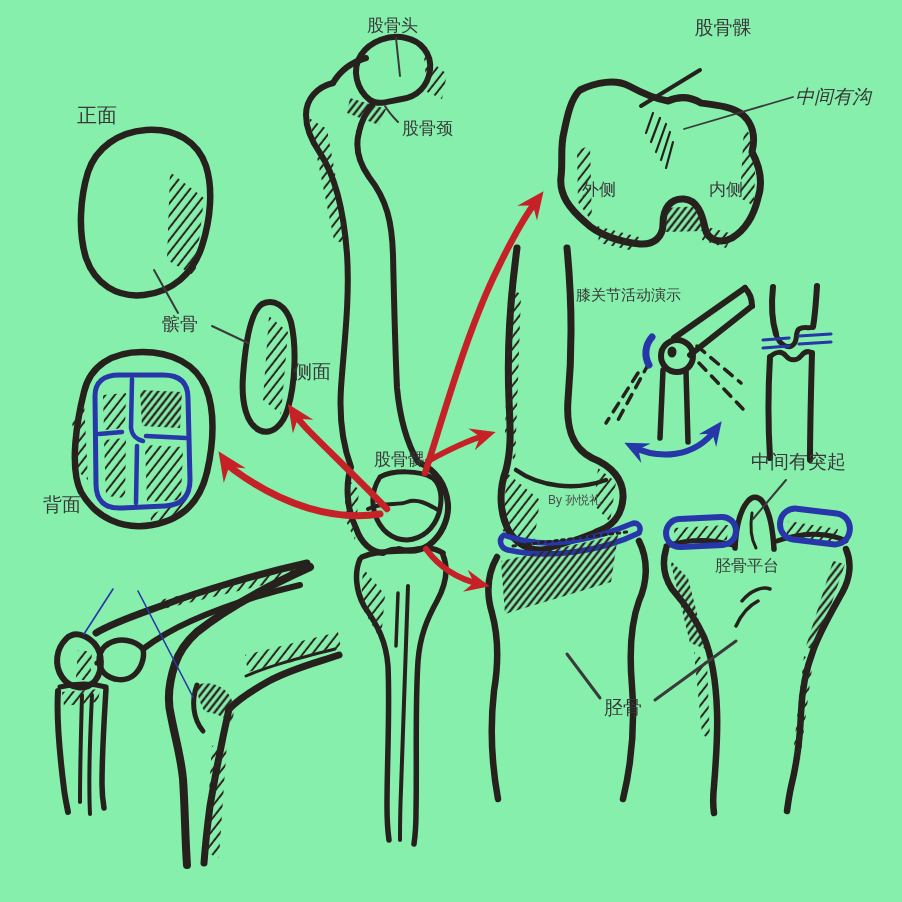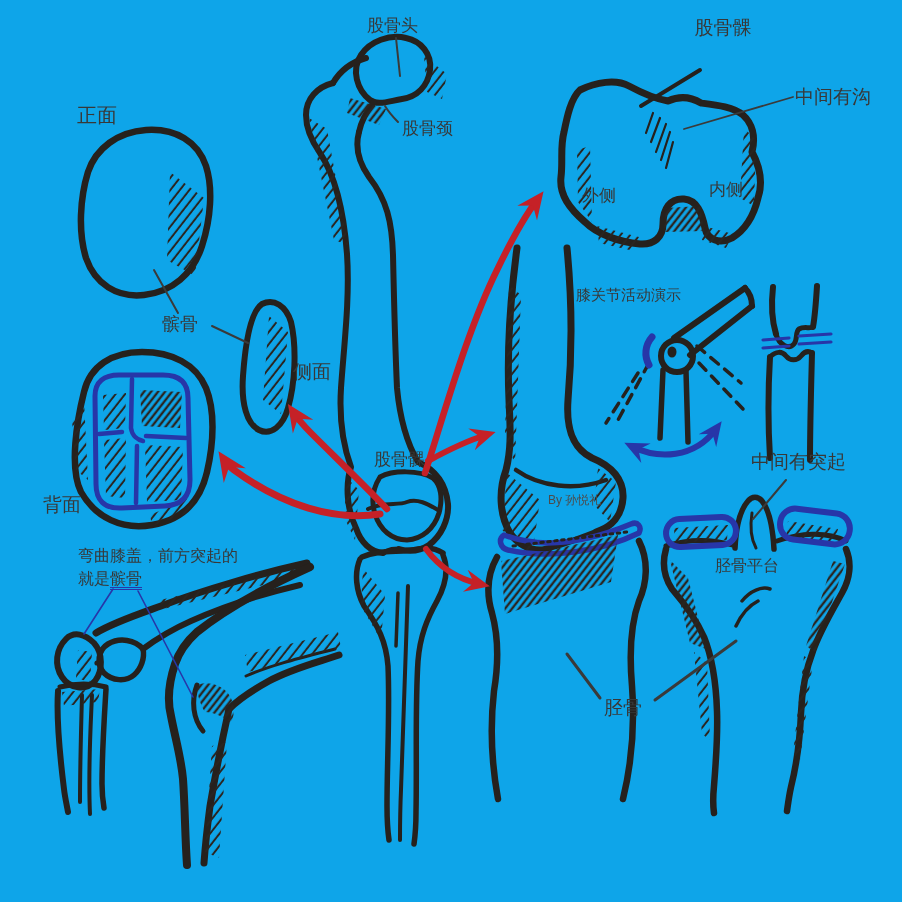--- a/index.html
+++ b/index.html
@@ -1,16 +1,16 @@
 <!DOCTYPE html>
 <html><head>
 <meta charset="utf-8">
 <style>
   html,body{margin:0;padding:0;background:#ffffff;}
-  #stage{position:relative;width:902px;height:902px;background:#0ea5e9;overflow:hidden;
+  #stage{position:relative;width:902px;height:902px;background:#86efac;overflow:hidden;
          font-family:"Liberation Sans","DejaVu Sans",sans-serif;}
   #art{position:absolute;left:0;top:0;}
   .lbl{position:absolute;color:#383838;white-space:nowrap;line-height:1.2;}
   .fs12{font-size:12px;color:#4c4c4c;}
   .fs15{font-size:15px;}
   .fs16{font-size:16px;}
   .fs17{font-size:17px;}
   .fs18{font-size:18px;}
   .fs19{font-size:19px;}
   .fs20{font-size:20px;}
@@ -211,27 +211,23 @@
   <div class="lbl fs20" style="left:77px;top:103px;">正面</div>
   <div class="lbl fs18" style="left:162px;top:314px;">髌骨</div>
   <div class="lbl fs19" style="left:293px;top:361px;">侧面</div>
   <div class="lbl fs19" style="left:43px;top:494px;">背面</div>
   <div class="lbl fs17" style="left:374px;top:450px;">股骨髁</div>
 
   <div class="lbl title-block" style="left:598px;top:16px;width:250px;">
     <div class="fs19">股骨髁</div>
   </div>
 
-  <div class="lbl fs19" style="left:795px;top:86px;">中间有沟</div>
-  <div class="lbl fs17" style="left:582px;top:180px;margin-top:6px;">外侧</div>
+  <div class="lbl fs19" style="left:795px;top:86px;font-style:italic;">中间有沟</div>
+  <div class="lbl fs17" style="left:582px;top:180px;">外侧</div>
   <div class="lbl fs17" style="left:709px;top:180px;">内侧</div>
   <div class="lbl fs15" style="left:576px;top:286px;">膝关节活动演示</div>
   <div class="lbl fs19" style="left:751px;top:451px;">中间有突起</div>
   <div class="lbl fs16" style="left:715px;top:556px;">胫骨平台</div>
   <div class="lbl fs19" style="left:604px;top:697px;">胫骨</div>
   <div class="lbl fs12" style="left:548px;top:493px;">By 孙悦礼</div>
 
-  <div class="lbl fs16 note" style="left:78px;top:544px;">
-    <div>弯曲膝盖，前方突起的</div>
-    <div><span>就是</span><span class="u-blue">髌骨</span></div>
-  </div>
 
 </div>
 
 </body></html>

